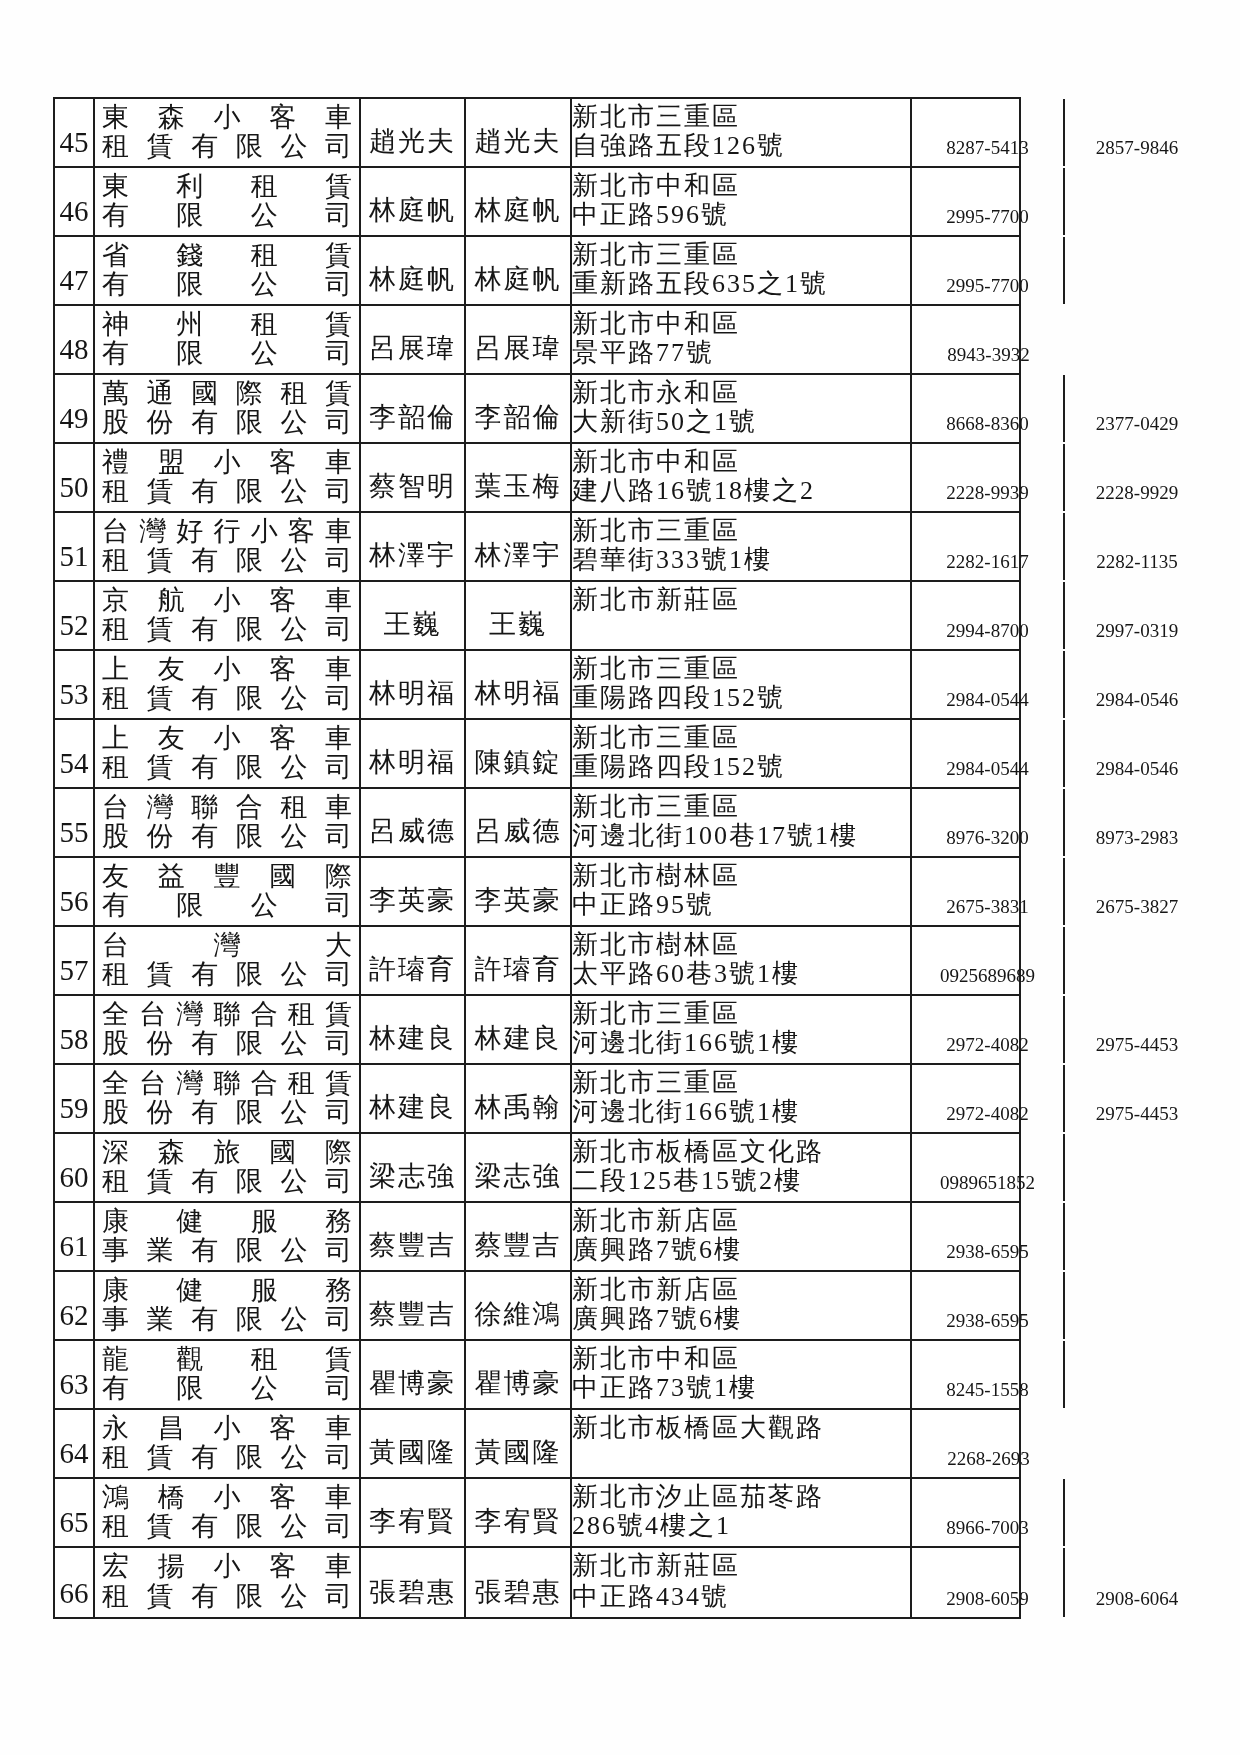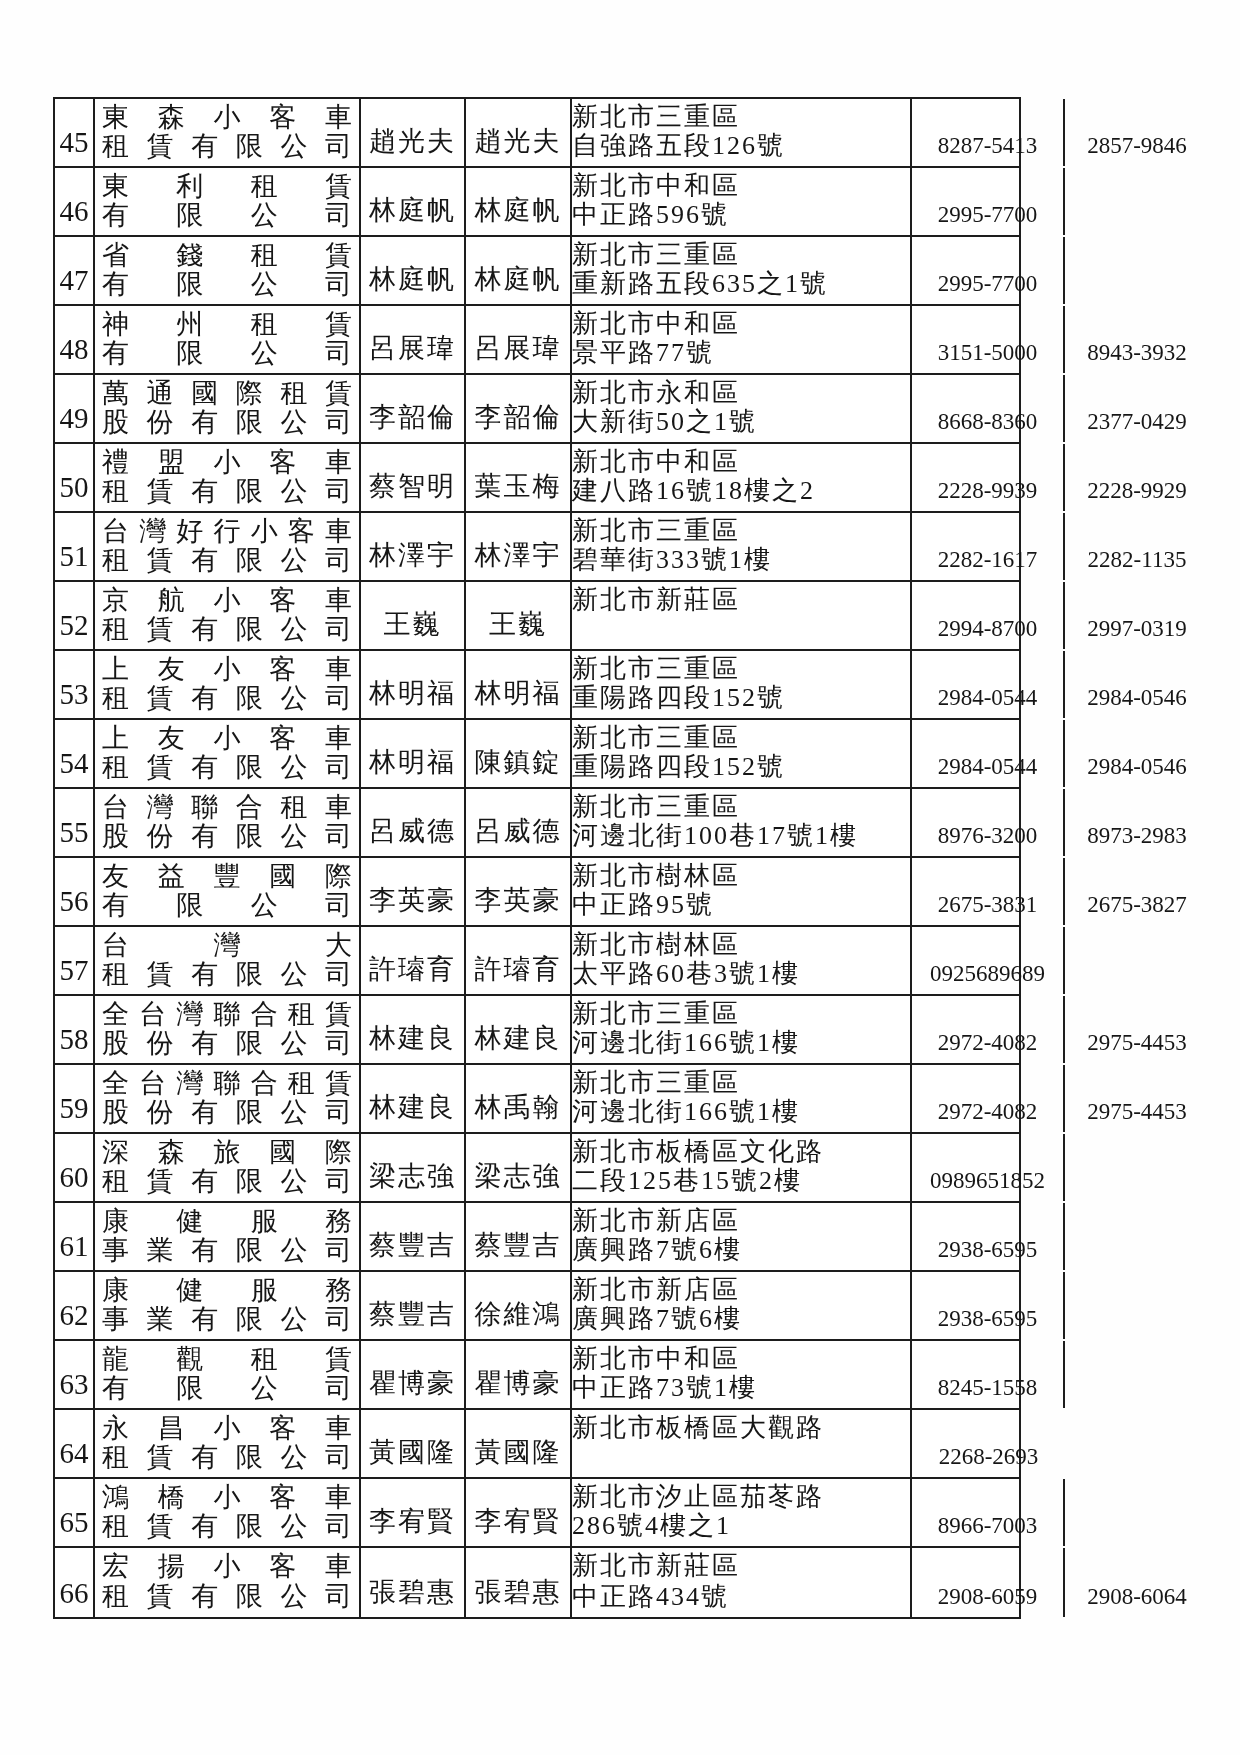--- a/index.html
+++ b/index.html
@@ -37,21 +37,21 @@
   .cell:last-child{border-right:none;}
   
   .bc{
     display:flex;
     align-items:flex-end;
     justify-content:center;
     padding-bottom:7px;
   }
   .no-cell{font-size:29px;letter-spacing:0;}
   .person-cell{font-size:27px;letter-spacing:2px;}
-  .phone-cell{font-size:23px;letter-spacing:0;}
+  .phone-cell{font-size:19px;letter-spacing:0;}
   
   .two-line{
     display:flex;
     flex-direction:column;
     justify-content:space-between;
     padding:4px 0 6px 0;
   }
   .company-cell{padding-left:7px;padding-right:7px;}
   .company-line{
     display:flex;
@@ -164,21 +164,20 @@
             <div class="">公</div>
             <div class="">司</div>
           </div>
         </div>
         <div class="cell bc person-cell">呂展瑋</div>
         <div class="cell bc person-cell">呂展瑋</div>
         <div class="cell two-line">
           <div class="addr-line">新北市中和區</div>
           <div class="addr-line">景平路77號</div>
         </div>
-        <div class="cell bc phone-cell">3151-5000</div>
         <div class="cell bc phone-cell">8943-3932</div>
       </div>
       <div class="row">
         <div class="cell bc no-cell">49</div>
         <div class="cell two-line company-cell">
           <div class="company-line">
             <div class="">萬</div>
             <div class="">通</div>
             <div class="">國</div>
             <div class="">際</div>

